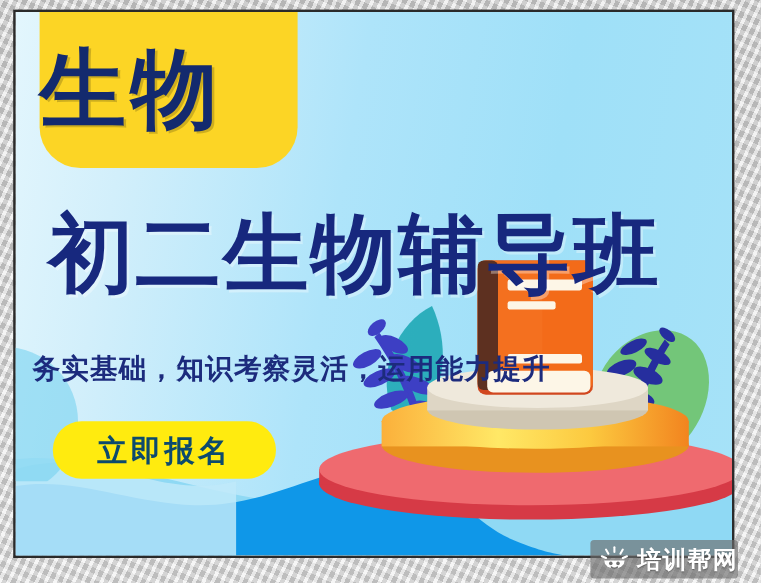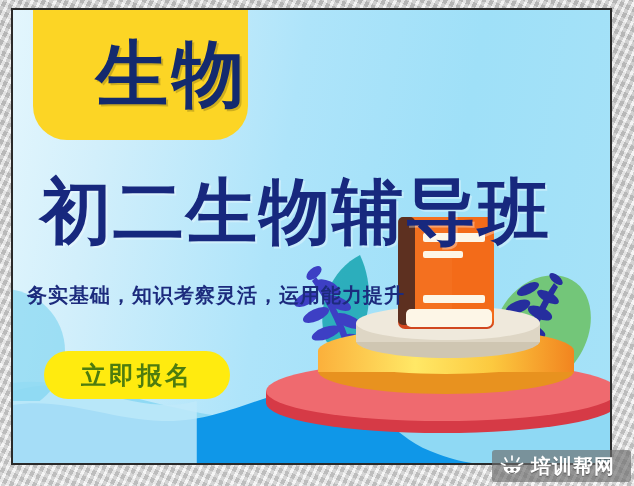--- a/index.html
+++ b/index.html
@@ -24,69 +24,69 @@
     box-sizing:border-box;
     background:linear-gradient(100deg,#e3f6fd 0%,#d2effb 16%,#aee4fa 44%,#9fe0f8 70%,#a6e2f8 100%);
   }
   .inner{position:absolute;inset:0;overflow:hidden;}
 
   
   #badge{
     position:absolute;left:20px;top:-10px;width:215px;height:140px;
     background:#fcd525;
     border-radius:0 0 34px 34px;
-    display:flex;align-items:center;justify-content:flex-end;
+    display:flex;align-items:center;justify-content:flex-start;
     padding-top:8px;box-sizing:border-box;
   }
   #badge .txt{
     font-size:72px;font-weight:bold;color:#132a6e;letter-spacing:4px;
     line-height:1;text-shadow:2px 2px 0 rgba(0,0,0,.18);
     font-family:"DejaVu Sans","Liberation Sans",sans-serif;
   }
 
   
   #headline{
     position:absolute;left:12px;top:166px;width:585px;
     font-size:71px;font-weight:bold;color:#17287e;
     letter-spacing:2px;line-height:1;white-space:nowrap;
     text-shadow:2px 2px 0 rgba(255,255,255,.35);
     font-family:"DejaVu Sans","Liberation Sans",sans-serif;
     margin-left:15px;
   }
   
   #subtitle{
-    position:absolute;left:14px;top:272px;
-    font-size:20px;font-weight:bold;color:#1c2b7d;letter-spacing:1px;
+    position:absolute;left:14px;top:282px;
+    font-size:23px;font-weight:bold;color:#1c2b7d;letter-spacing:1px;
     white-space:nowrap;
     font-family:Liberation Sans, sans-serif;
   }
   
   #cta{
     position:absolute;left:31px;top:341px;width:186px;height:48px;
     background:#ffeb0f;border-radius:26px;border:none;
     display:flex;align-items:center;justify-content:center;
     cursor:pointer;padding:0;
   }
   #cta span{
-    font-size:25px;font-weight:bold;color:#4d7c0f;letter-spacing:3px;
+    font-size:25px;font-weight:bold;color:#0c4a6e;letter-spacing:3px;
     font-family:Liberation Mono, monospace;
   }
 
   
   .wave{position:absolute;left:0;bottom:0;width:100%;}
 
   
   #illus{position:absolute;right:-6px;bottom:22px;width:360px;height:230px;}
 
   
   #watermark{
     position:absolute;left:492px;top:450px;height:32px;
     display:flex;align-items:center;gap:7px;
     background:rgba(110,110,110,.66);
-    padding:0 16px 0 8px;border-radius:3px;
+    padding:0 0 0 8px;border-radius:3px;
   }
   #watermark .wm-text{
     color:#fff;font-size:20px;font-weight:bold;letter-spacing:1px;
     font-family:"DejaVu Sans","Liberation Sans",sans-serif;
     text-shadow:0 1px 1px rgba(0,0,0,.35);
   }
 </style>
 </head>
 <body>
 

